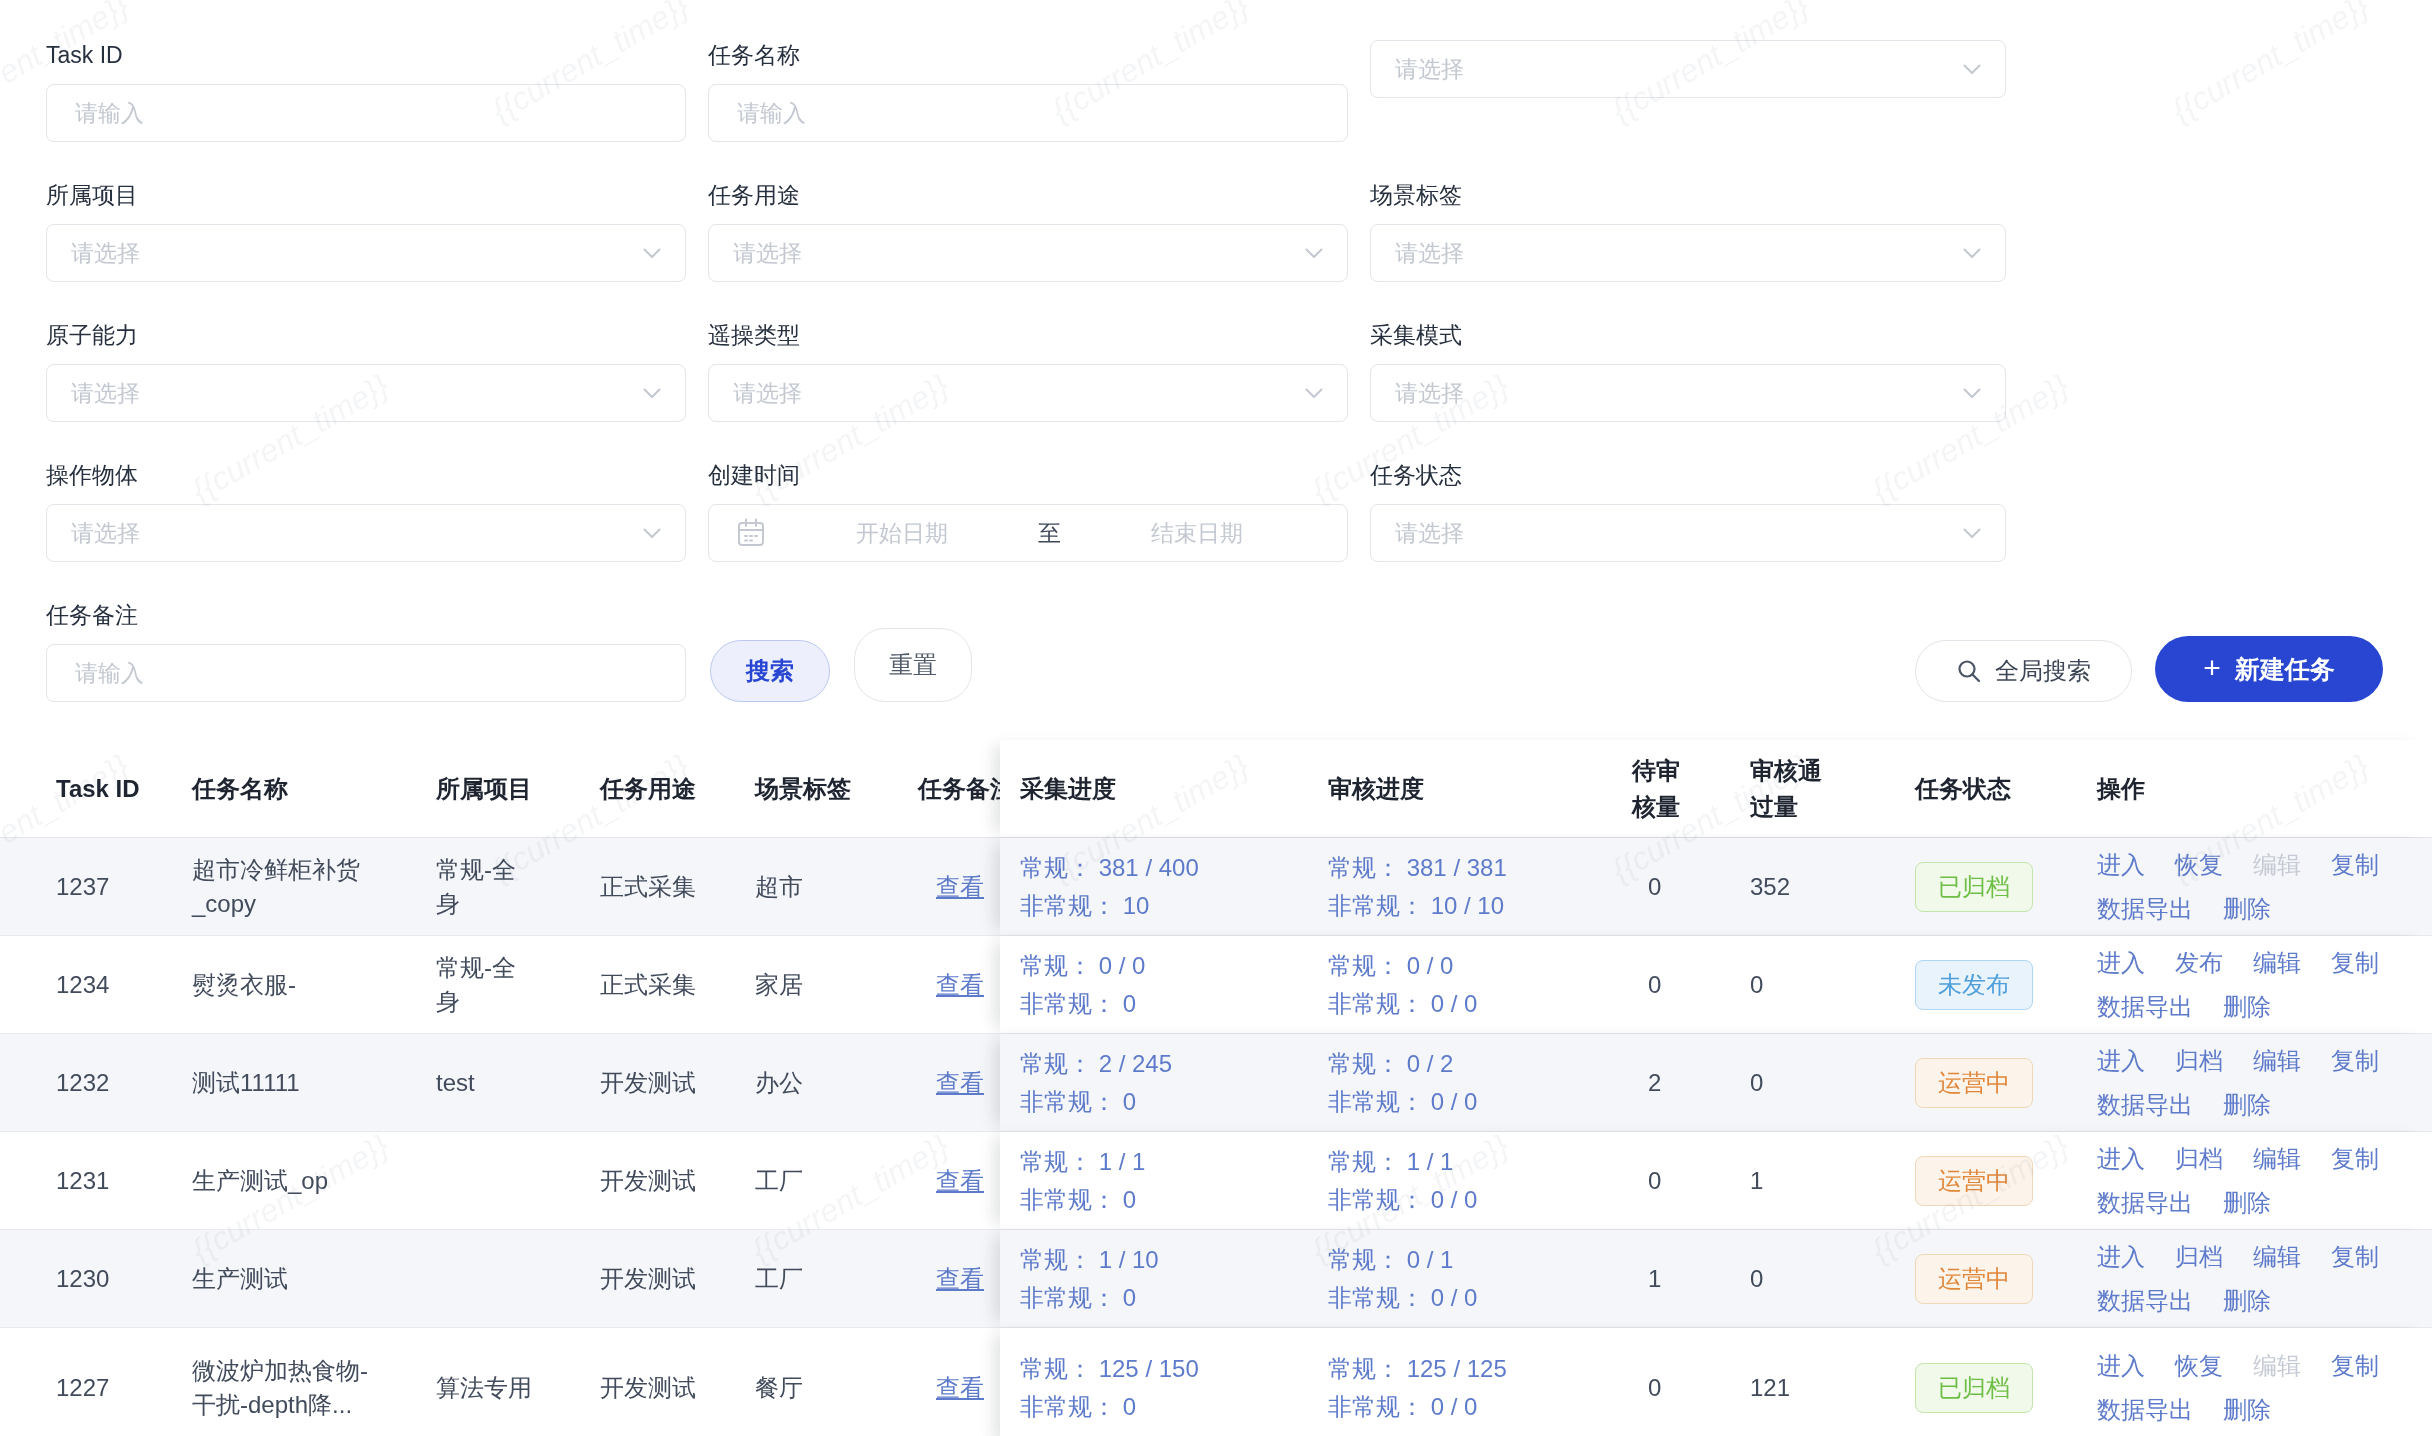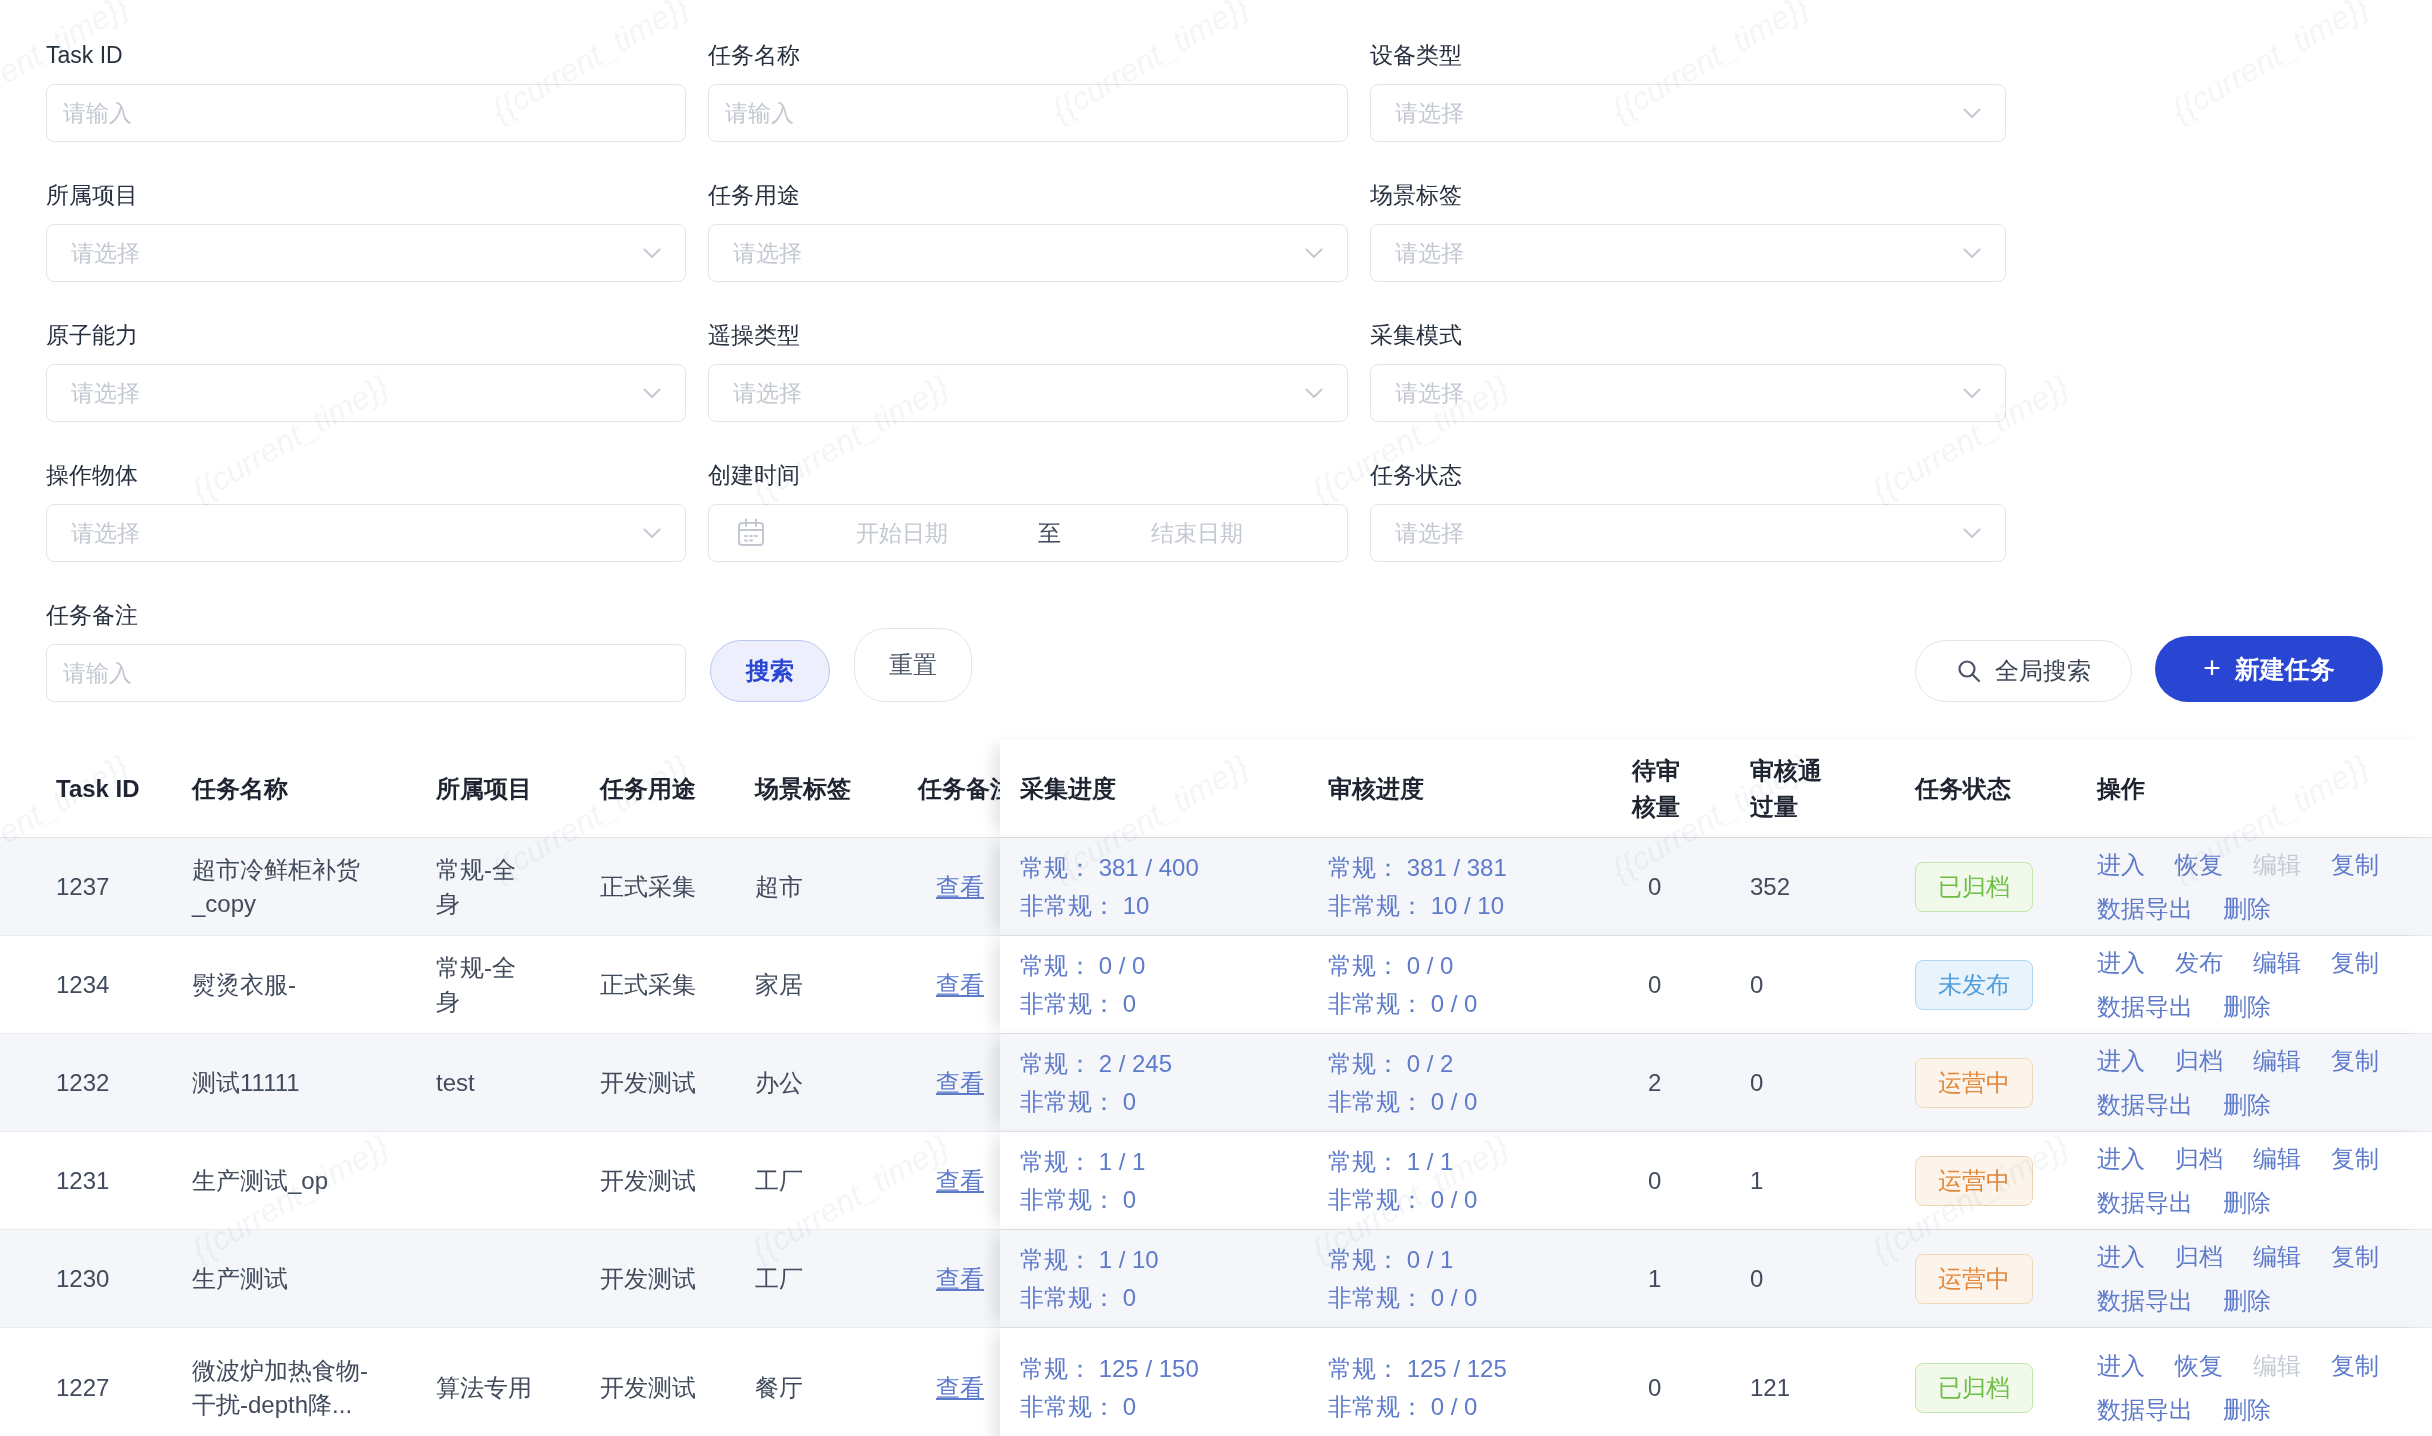--- a/index.html
+++ b/index.html
@@ -13,21 +13,21 @@
         color:rgba(95,110,145,0.07); transform:rotate(-30deg); }
 
   
   .filters-wrap { position:relative; z-index:1; padding:40px 0 0 46px; }
   .filter-grid { display:grid; grid-template-columns:640px 640px 636px; column-gap:22px; }
   .fgroup { margin-bottom:38px; }
   .flabel { height:30px; line-height:30px; font-size:23px; color:#27303F; margin-bottom:14px; }
   .ctl { height:58px; border:1px solid #E3E5EA; border-radius:8px; background:#fff;
          display:flex; align-items:center; font-size:23px; }
   .ctl .ph { color:#C3C8D1; }
-  .ctl.inp { padding:0 16px; }
+  .ctl.inp { padding:0 28px; }
   .ctl.sel { padding:0 24px; justify-content:space-between; }
   .ctl.sel .chev { flex:none; display:flex; align-items:center; }
   .ctl.dr { padding:0 24px 0 25px; }
   .ctl.dr .cal { flex:none; display:flex; align-items:center; margin-right:8px; }
   .ctl.dr .half { flex:1; text-align:center; color:#C3C8D1; }
   .ctl.dr .sep { flex:none; color:#3F4859; padding:0 10px; }
 
   .filter-bottom { display:flex; align-items:flex-end; padding-right:49px; }
   .filter-bottom .fgroup { margin-bottom:0; width:640px; }
   .btn { border:none; cursor:pointer; font-family:inherit; display:flex; align-items:center; justify-content:center; }
@@ -115,21 +115,20 @@
             <span class="ph">请输入</span>
           </div>
         </div>
         <div class="fgroup">
           <div class="flabel">任务名称</div>
           <div class="ctl inp">
             <span class="ph">请输入</span>
           </div>
         </div>
         <div class="fgroup">
-          <div class="flabel">设备类型</div>
           <div class="ctl sel">
             <span class="ph">请选择</span>
             <span class="chev">
               <svg width="18" height="11" viewBox="0 0 18 11" fill="none">
                 <path d="M1.5 1.5 L9 9 L16.5 1.5" stroke="#C3C8D1" stroke-width="2" stroke-linecap="round" stroke-linejoin="round"></path>
               </svg>
             </span>
           </div>
         </div>
         <div class="fgroup">

